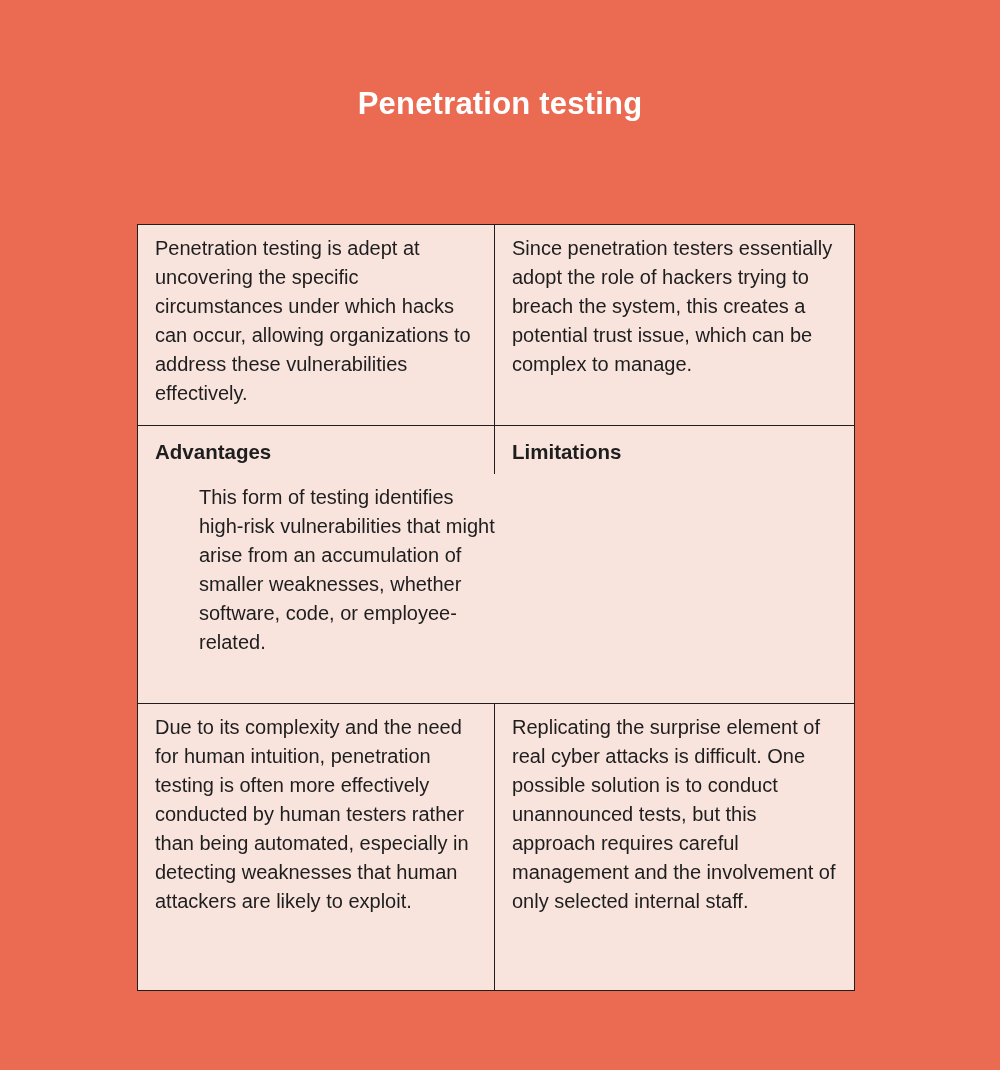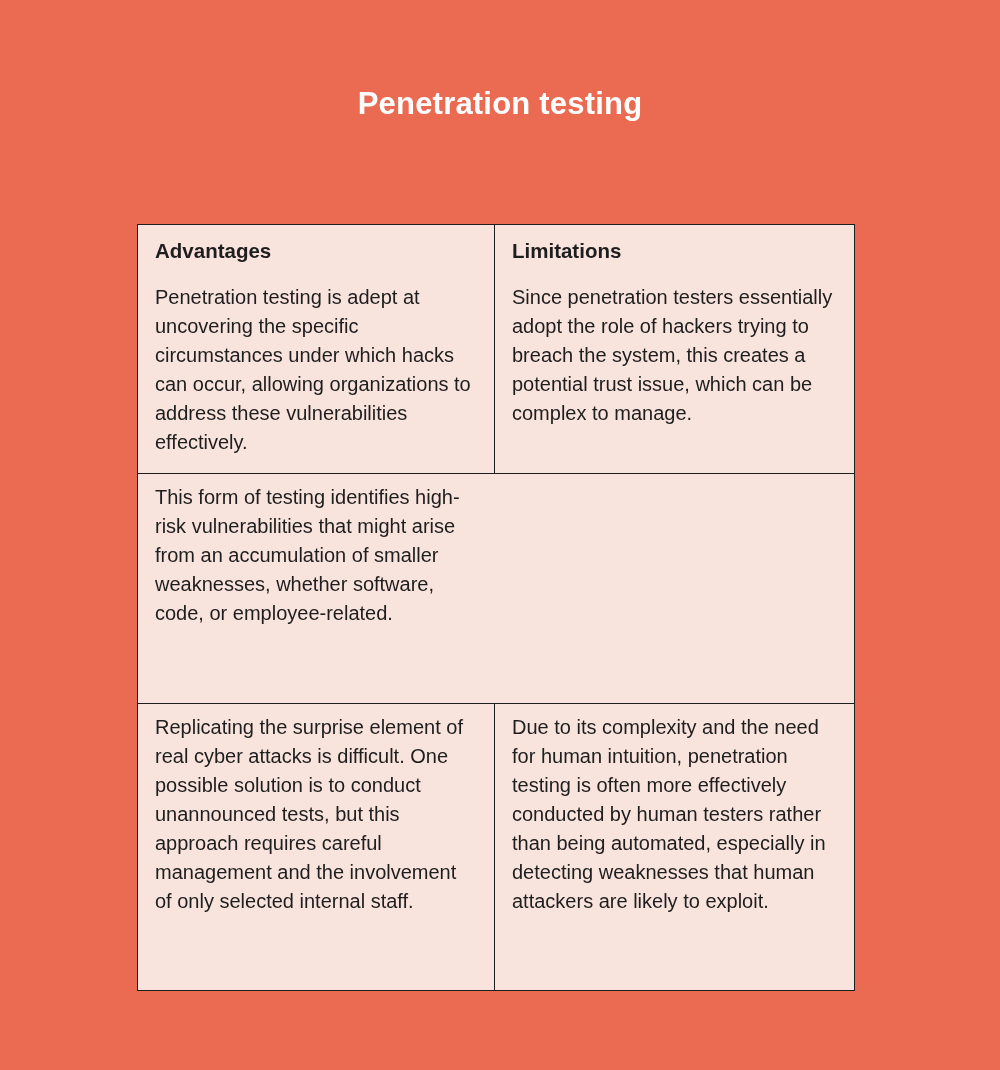--- a/index.html
+++ b/index.html
@@ -55,45 +55,45 @@
   }
   .cell + .cell { border-left: 1px solid var(--border-color); }
   .header-row .cell {
     font-weight: 700;
     font-size: 20.5px;
     padding-top: 11px;
     padding-bottom: 10px;
   }
   .r-header { height: 48px; }
   .r-1 { height: 200px; }
-  .r-2 { height: 230px; }
+  .r-2 { height: 230px; margin-left: 44px; }
   .r-3 { height: 287px; }
 </style>
 </head>
 <body>
 
 <div class="page">
 
   <h1 class="title">Penetration testing</h1>
 
   <div class="pt-table">
 
+    <div class="row r-1">
+      <div class="cell">Penetration testing is adept at uncovering the specific circumstances under which hacks can occur, allowing organizations to address these vulnerabilities effectively.</div>
+      <div class="cell">Since penetration testers essentially adopt the role of hackers trying to breach the system, this creates a potential trust issue, which can be complex to manage.</div>
+    </div>
+
     <div class="row header-row r-header">
       <div class="cell">Advantages</div>
       <div class="cell">Limitations</div>
-    </div>
-
-    <div class="row r-1">
-      <div class="cell">Penetration testing is adept at uncovering the specific circumstances under which hacks can occur, allowing organizations to address these vulnerabilities effectively.</div>
-      <div class="cell">Since penetration testers essentially adopt the role of hackers trying to breach the system, this creates a potential trust issue, which can be complex to manage.</div>
     </div>
 
     <div class="row r-2">
       <div class="cell">This form of testing identifies high-risk vulnerabilities that might arise from an accumulation of smaller weaknesses, whether software, code, or employee-related.</div>
     </div>
 
     <div class="row r-3">
+      <div class="cell">Due to its complexity and the need for human intuition, penetration testing is often more effectively conducted by human testers rather than being automated, especially in detecting weaknesses that human attackers are likely to exploit.</div>
       <div class="cell">Replicating the surprise element of real cyber attacks is difficult. One possible solution is to conduct unannounced tests, but this approach requires careful management and the involvement of only selected internal staff.</div>
-      <div class="cell">Due to its complexity and the need for human intuition, penetration testing is often more effectively conducted by human testers rather than being automated, especially in detecting weaknesses that human attackers are likely to exploit.</div>
     </div>
 
   </div>
 </div>
 
 </body></html>

